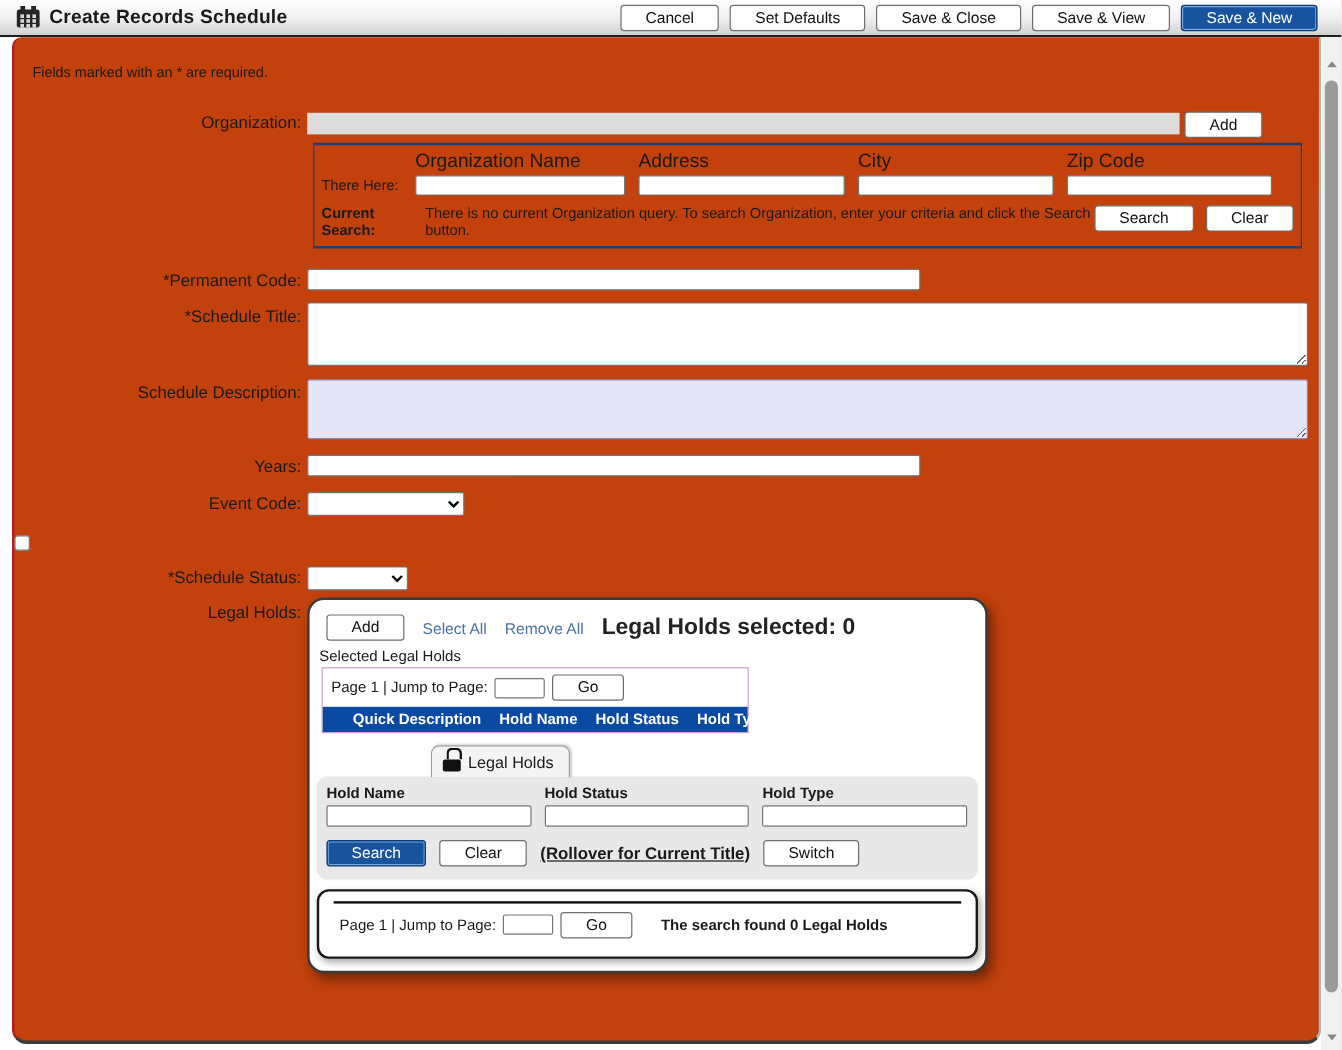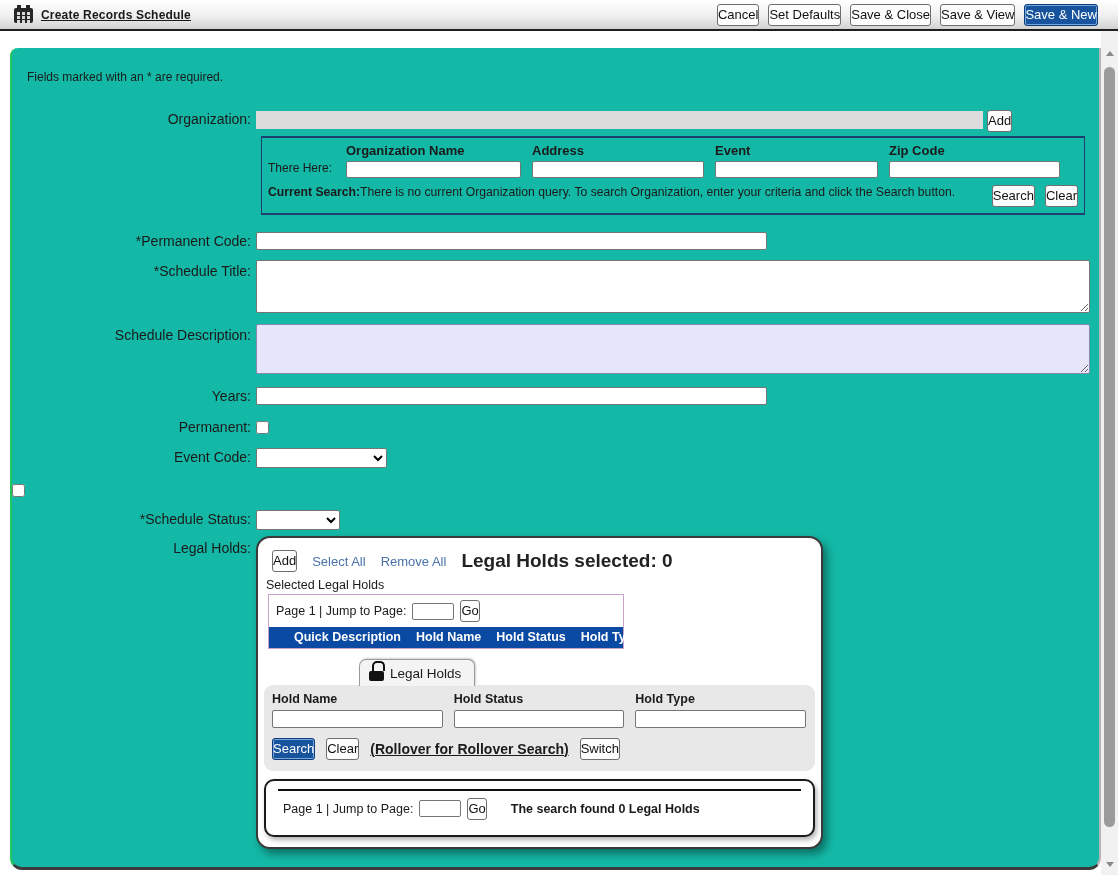--- a/index.html
+++ b/index.html
@@ -7,51 +7,51 @@
               font-family:"Liberation Sans", sans-serif; color:#1a1a1a; }
 
   
   .titlebar { position:absolute; top:0; left:0; right:0; height:31px;
     background:linear-gradient(#ffffff,#efefef 55%,#d2d2d2); border-bottom:2px solid #1f1f1f;
     border-radius:6px 6px 0 0; display:flex; align-items:center; padding:0 6px 0 14px; z-index:5; }
   .cal { width:19px; height:15px; background:#262626; border-radius:2px; position:relative; margin:2px 8px 0 0; flex:none; }
   .cal::before { content:""; position:absolute; top:-3px; left:3px; width:4px; height:4px; background:#262626; box-shadow:9px 0 #262626; }
   .cal::after { content:""; position:absolute; left:3px; top:4px; width:3px; height:3px; background:#d8d8d8;
     box-shadow:5px 0 #d8d8d8,10px 0 #d8d8d8,0 4px #d8d8d8,5px 4px #d8d8d8,10px 4px #d8d8d8,0 8px #d8d8d8,5px 8px #d8d8d8,10px 8px #d8d8d8; }
-  .title { font-size:12px; font-weight:bold; letter-spacing:.2px;text-decoration:underline; }
+  .title { font-size:16px; font-weight:bold; letter-spacing:.2px; }
   .tb-buttons { margin-left:auto; display:flex; gap:9px; padding-right:14px; }
   .btn { font-family:"Liberation Sans",sans-serif; font-size:13px; color:#111; background:#fdfdfd;
-    border:1px solid #6f6f6f; border-radius:3px; padding:2px 0; height:22px; line-height:16px; cursor:pointer; }
+    border:1px solid #6f6f6f; border-radius:3px; padding:2px 20px; height:22px; line-height:16px; cursor:pointer; }
   .btn.primary { background:#17549d; border-color:#0d3c7c; color:#fff; box-shadow:0 0 0 1px #7aa7d9 inset; }
 
   
-  .content { position:absolute; top:31px; left:10px; right:17px; bottom:5px; background:#14b8a6;
-    border-left:2px solid #22c55e; border-right:2px solid #b5b5b5; border-bottom:3px solid #3c3c3c;
-    border-radius:8px 0 12px 12px; overflow:hidden;margin-top:17px; }
+  .content { position:absolute; top:31px; left:10px; right:17px; bottom:5px; background:#c2410c;
+    border-left:2px solid #b91c1c; border-right:2px solid #b5b5b5; border-bottom:3px solid #3c3c3c;
+    border-radius:8px 0 12px 12px; overflow:hidden; }
   .req-note { font-size:12px; margin:22px 0 0 15px; }
 
   .frow { display:flex; align-items:flex-start; }
   .flabel { width:244px; flex:none; text-align:right; padding-right:5px; font-size:14px; padding-top:1px; }
   input[type=text] { border:1px solid #767676; border-radius:2px; height:18px; font-size:13px;
     font-family:"Liberation Sans",sans-serif; padding:0 3px; background:#fff; }
   textarea { border:1px solid #767676; border-radius:2px; font-size:13px; font-family:"Liberation Sans",sans-serif; resize:both; }
   select { border:1px solid #767676; border-radius:2px; height:20px; font-size:13px; background:#fff; font-family:"Liberation Sans",sans-serif; }
   input[type=checkbox] { width:13px; height:13px; margin-top:3px; }
   .w510 { width:511px; }
 
   
   .org-row { margin-top:26px; align-items:flex-start; }
   .org-bar { width:727px; height:18px; background:#dcdcdc; margin-top:1px; }
   .org-add { margin-left:4px; }
   .org-box { margin:4px 0 0 249px; width:824px; border:1px solid #1c4170; border-top-width:2px; border-bottom-width:2px;
     padding:5px 6px 6px 6px; }
   .osb-grid { display:flex; align-items:flex-end; }
   .osb-searchhere { font-size:12px; width:78px; flex:none; padding-bottom:3px; }
   .osb-col { margin-right:11px; }
-  .osb-h { font-size:13px; font-weight:bold; margin-bottom:2px; }
+  .osb-h { font-size:16px; font-weight:normal; margin-bottom:2px; }
   .osb-col input { width:175px; height:17px; }
   .osb-col.c2 input { width:172px; } .osb-col.c3 input { width:163px; } .osb-col.c4 input { width:171px; margin-right:0; }
   .osb-current { display:flex; align-items:flex-start; margin-top:7px; font-size:12.2px; }
   .osb-current .b { font-weight:bold; }
   .osb-current .btns { margin-left:auto; display:flex; gap:10px; }
 
   .r-code { margin-top:17px; }
   .ta-title { width:834px; height:53px; margin-top:-2px; }
   .r-title { margin-top:12px; }
   .ta-desc { width:834px; height:50px; background:#e6e6fa; border-color:#8888b0; margin-top:-2px; }
@@ -133,21 +133,21 @@
       <div class="osb-searchhere">There Here:</div>
       <div class="osb-col c1">
         <div class="osb-h">Organization Name</div>
         <input type="text" style="">
       </div>
       <div class="osb-col c2">
         <div class="osb-h">Address</div>
         <input type="text" style="">
       </div>
       <div class="osb-col c3">
-        <div class="osb-h">Event</div>
+        <div class="osb-h">City</div>
         <input type="text" style="">
       </div>
       <div class="osb-col c4">
         <div class="osb-h">Zip Code</div>
         <input type="text" style="">
       </div>
     </div>
     <div class="osb-current">
       <span class="b">Current Search:</span>
       <span>There is no current Organization query. To search Organization, enter your criteria and click the Search button.</span>
@@ -171,24 +171,20 @@
   <div class="frow r-desc">
     <label class="flabel">Schedule Description:</label>
     <textarea class="ta-desc" style=""></textarea>
   </div>
 
   <div class="frow r-gap">
     <label class="flabel">Years:</label>
     <input type="text" class="w510" style="">
   </div>
 
-  <div class="frow r-gap">
-    <label class="flabel">Permanent:</label>
-    <input type="checkbox" style="">
-  </div>
 
   <div class="frow r-gap">
     <label class="flabel">Event Code:</label>
     <select style="width:131px"><option></option></select>
   </div>
 
   <div class="frow r-gap">
     <input type="checkbox" style="">
   </div>
 
@@ -241,21 +237,21 @@
             <input type="text" style="">
           </div>
           <div class="lh-field">
             <div class="h">Hold Type</div>
             <input type="text" style="">
           </div>
         </div>
         <div class="lh-actions">
           <button class="btn primary">Search</button>
           <button class="btn">Clear</button>
-          <span class="rollover">(Rollover for Rollover Search)</span>
+          <span class="rollover">(Rollover for Current Title)</span>
           <button class="btn">Switch</button>
         </div>
       </div>
 
       <div class="lh-results">
         <div class="lh-line"></div>
         <div class="pager">
           <span>Page 1 | Jump to Page:</span>
           <input type="text" style="">
           <button class="btn">Go</button>

